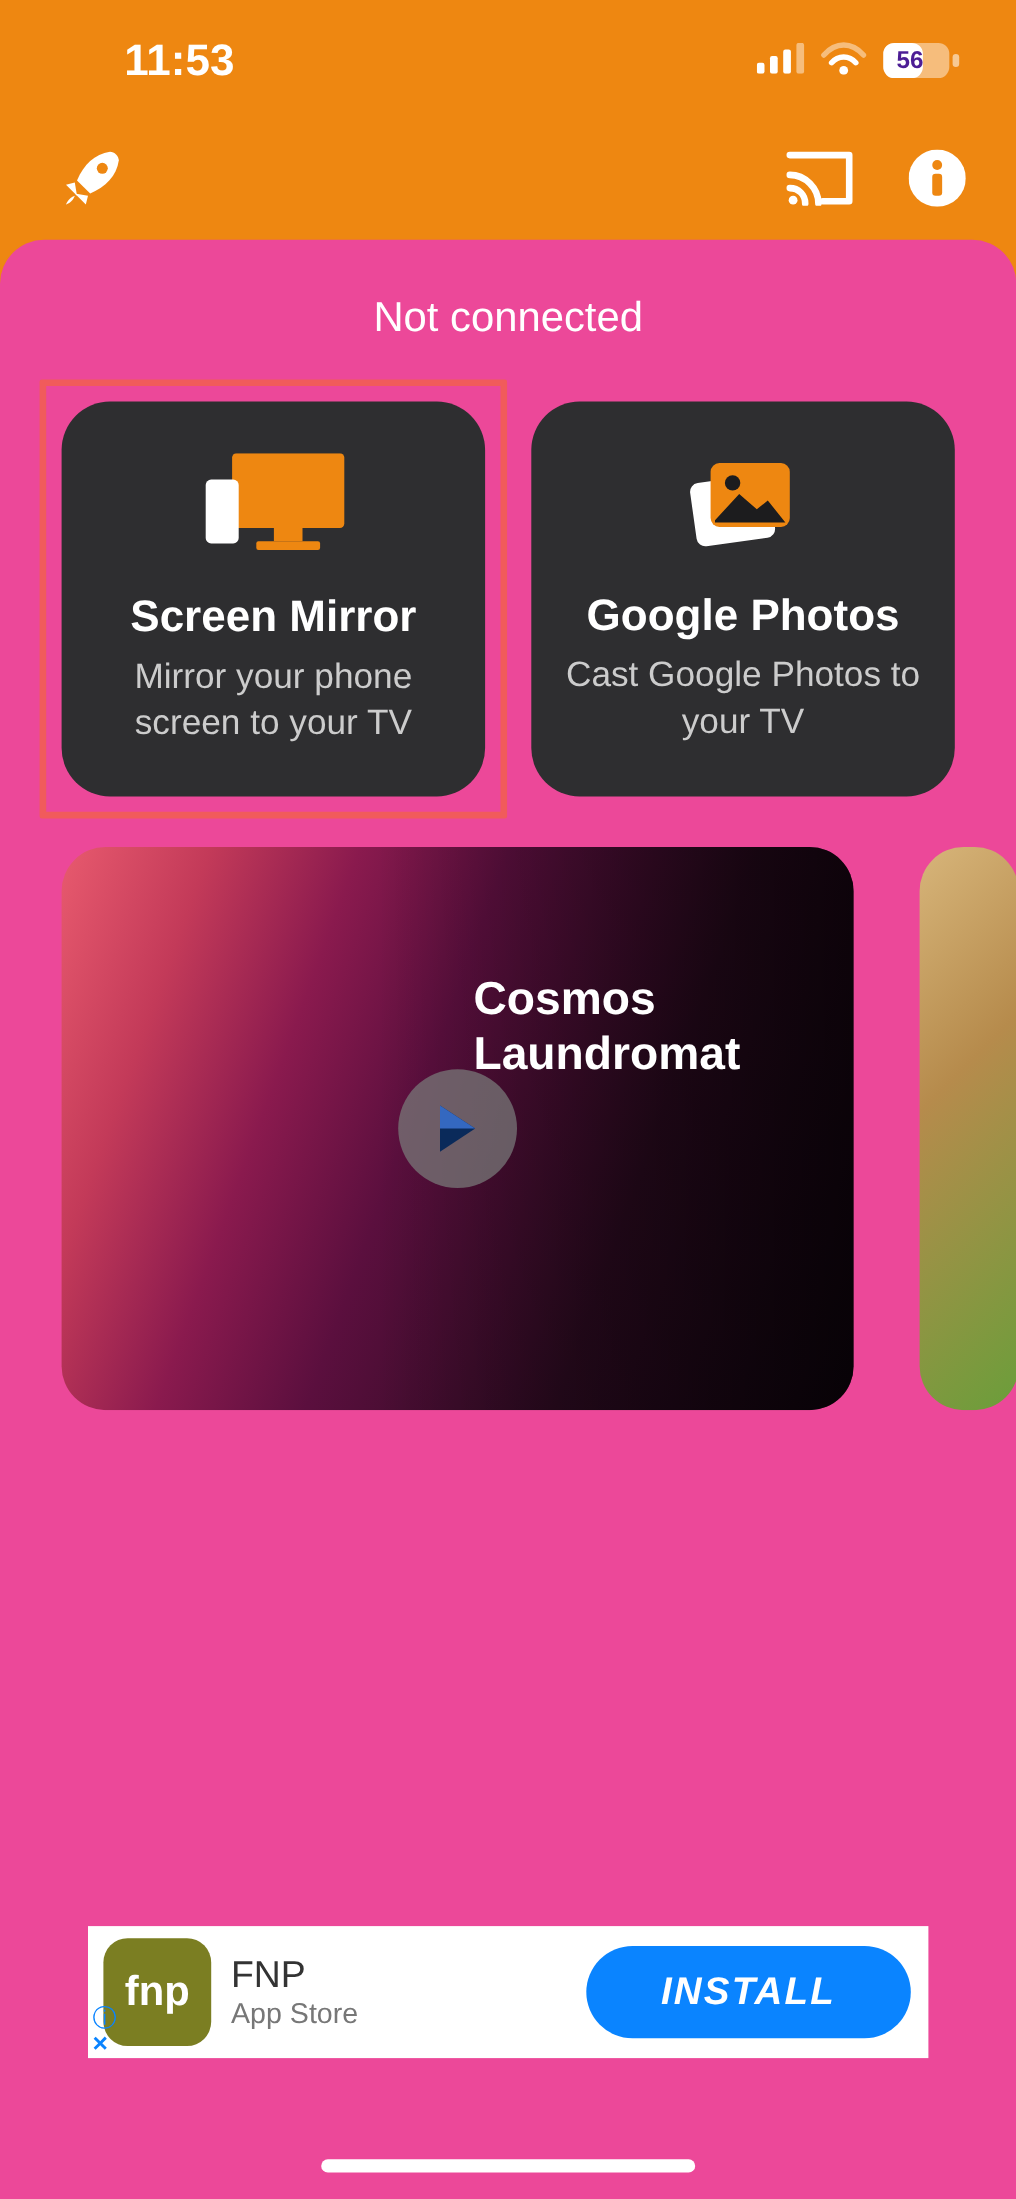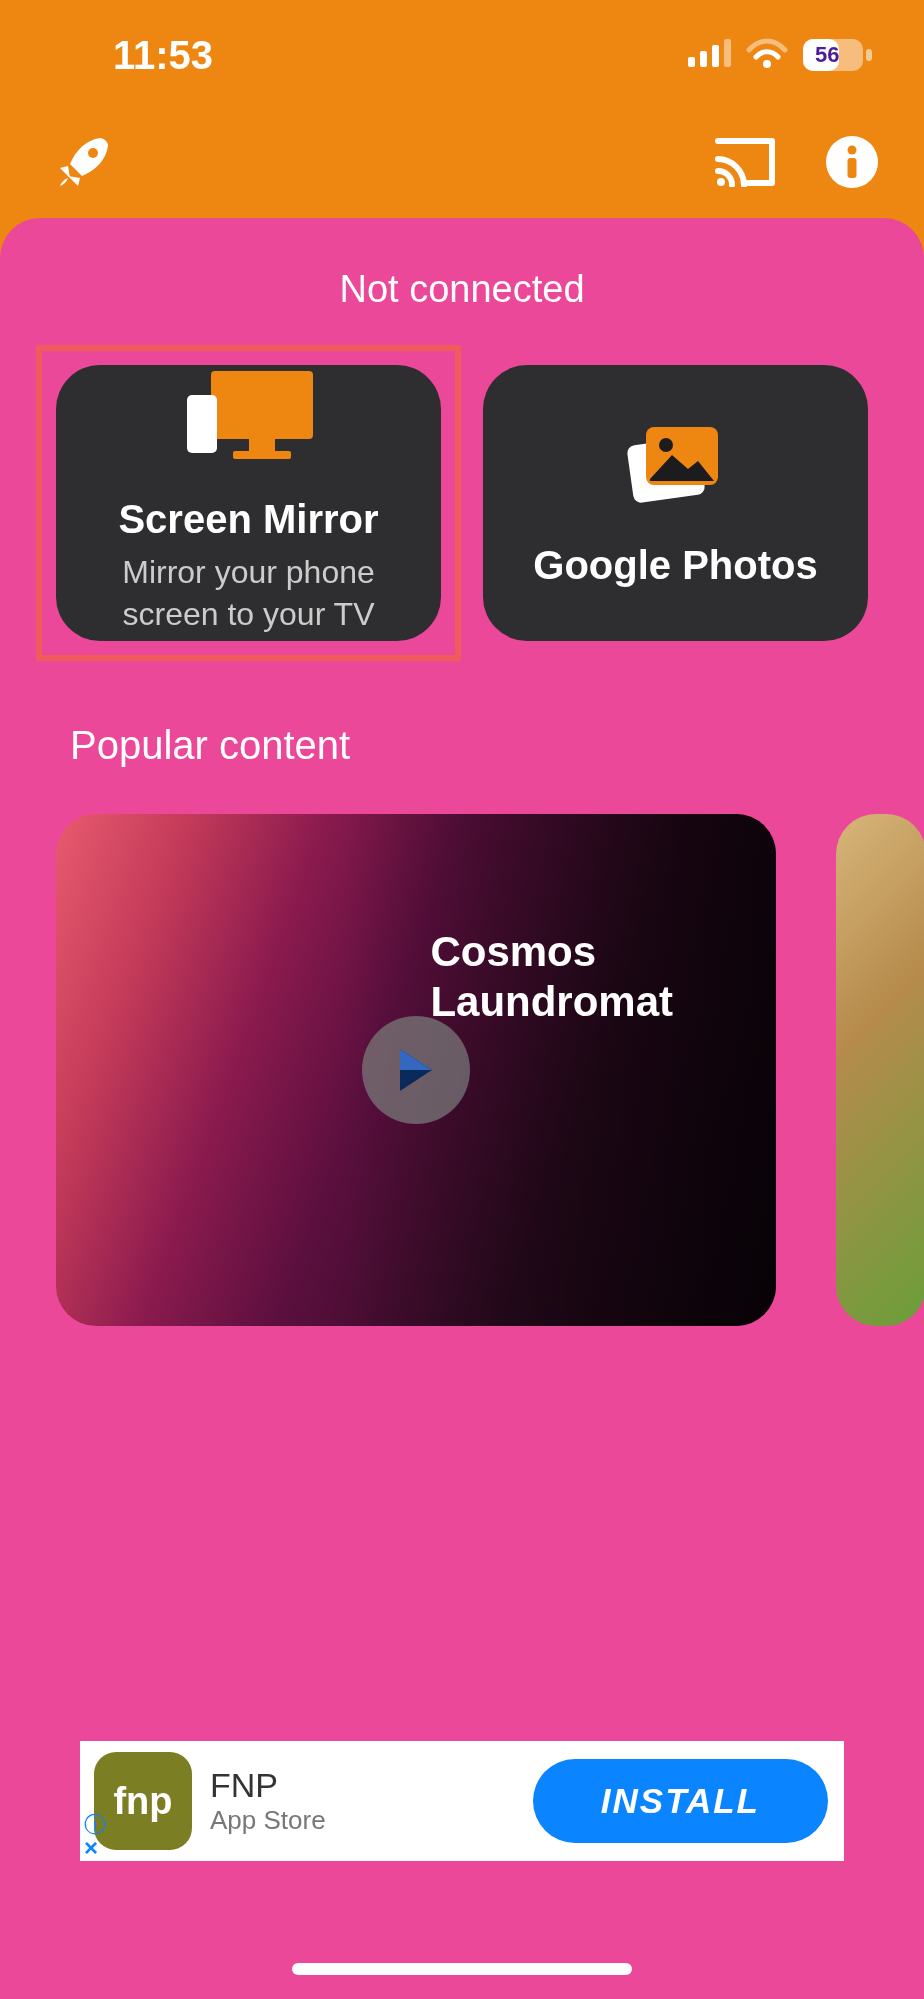--- a/index.html
+++ b/index.html
@@ -7,31 +7,31 @@
   .status-bar { height: 110px; display: flex; align-items: center; justify-content: space-between; padding: 0 50px 0 113px; color: #fff; text-align: right; }
   .status-time { font-size: 40px; font-weight: 700; }
   .status-right { display: flex; align-items: center; gap: 14px; }
   .app-bar { height: 108px; display: flex; align-items: center; justify-content: space-between; padding: 0 46px 0 56px; }
   .app-bar-right { display: flex; align-items: center; gap: 50px; }
   .content { position: absolute; top: 218px; left: 0; right: 0; bottom: 0; background: #ec4899; border-radius: 40px 40px 0 0; padding-top: 50px; }
   .status-text { color: #fff; text-align: center; font-size: 38px; font-weight: 400; }
   .tiles { display: grid; grid-template-columns: 1fr 1fr; gap: 42px; padding: 54px 56px 0 56px; }
   .tile-wrap { position: relative; }
   .highlight { border: 6px solid #F15B5B; padding: 14px; margin: -20px; border-radius: 2px; }
-  .tile { background: #2E2E30; border-radius: 44px; height: 276px; display: flex; flex-direction: column; align-items: center; justify-content: center; padding: 20px; text-align: center; }
+  .tile { background: #2E2E30; border-radius: 44px; height: 359px; display: flex; flex-direction: column; align-items: center; justify-content: center; padding: 20px; text-align: center; }
   .tile-title { color: #fff; font-size: 40px; font-weight: 700; margin-top: 30px; }
   .tile-sub { color: #ccc; font-size: 32px; margin-top: 10px; line-height: 1.3; }
   .section-title { color: #fff; font-size: 40px; font-weight: 500; padding: 82px 0 0 70px; }
   .carousel { display: flex; gap: 60px; padding: 46px 0 0 56px; overflow: hidden; }
   .video-card { flex: 0 0 720px; height: 512px; border-radius: 40px; position: relative; overflow: hidden; background: linear-gradient(110deg, #E85A6E 0%, #C33A59 15%, #8A1A4E 30%, #5B0F3E 45%, #2A0A1F 70%, #120510 100%); }
   .video-card.partial { flex: 0 0 90px; background: linear-gradient(135deg, #D7B57A 0%, #B68B4C 40%, #6A9E3A 100%); }
   .video-shade { position:absolute; inset:0; background: linear-gradient(90deg, rgba(0,0,0,0) 40%, rgba(0,0,0,0.6) 100%); }
   .play-btn { position: absolute; left: 50%; top: 50%; transform: translate(-50%, -50%); width: 108px; height: 108px; border-radius: 50%; background: rgba(120,120,120,0.75); display:flex; align-items:center; justify-content:center; }
   .video-title { position: absolute; left: 52%; top: 22%; color: #fff; font-size: 42px; font-weight: 700; line-height: 1.2; }
-  .ad { position: absolute; bottom: 138px; left: 80px; right: 80px; height: 120px; background: #fff; display:flex; align-items:center; padding: 0 16px 0 14px; gap: 18px; }
+  .ad { position: absolute; bottom: 128px; left: 80px; right: 80px; height: 120px; background: #fff; display:flex; align-items:center; padding: 0 16px 0 14px; gap: 18px; }
   .ad-icon-wrap { position: relative; width: 98px; height: 98px; border-radius: 22px; background: #7B7E22; display:flex; align-items:center; justify-content:center; }
   .ad-text .t1 { font-size: 34px; font-weight: 500; color: #333; }
   .ad-text .t2 { font-size: 26px; color: #777; }
   .ad-btn { margin-left: auto; background: #0A84FF; color: #fff; font-size: 35px; font-weight: 600; letter-spacing: 2px; border: none; border-radius: 50px; padding: 22px 68px; font-style: italic; }
   .home-indicator { position: absolute; bottom: 24px; left: 50%; transform: translateX(-50%); width: 340px; height: 12px; background: #fff; border-radius: 10px; }
   .ad-badges { position:absolute; left:-10px; bottom:-10px; display:flex; flex-direction:column; line-height:1; }
 </style>
 </head>
 <body>
 
@@ -125,25 +125,25 @@
       <div class="tile">
         <span>
           <svg width="100" height="90" viewBox="0 0 100 90">
               <rect x="4" y="22" width="72" height="58" rx="8" fill="#fff" transform="rotate(-8 40 51)"></rect>
               <rect x="20" y="8" width="72" height="58" rx="8" fill="#EE8711"></rect>
               <circle cx="40" cy="26" r="7" fill="#1C1C1E"></circle>
               <path d="M24 60 L46 36 L62 50 L72 42 L88 62 L24 62 Z" fill="#1C1C1E"></path>
             </svg>
         </span>
         <div class="tile-title">Google Photos</div>
+        <div class="tile-sub">Cast Google Photos to your TV</div>
       </div>
     </div>
   </div>
 
-  <div class="section-title">Popular content</div>
 
   <div class="carousel">
     <div class="video-card">
       <div class="video-shade"></div>
       <div class="play-btn">
         <svg width="40" height="46" viewBox="0 0 40 46">
             <path d="M4 2 L36 23 L4 44 Z" fill="#0A2A5A"></path>
             <path d="M4 2 L36 23 L4 23 Z" fill="#3468C0"></path>
           </svg>
       </div>

